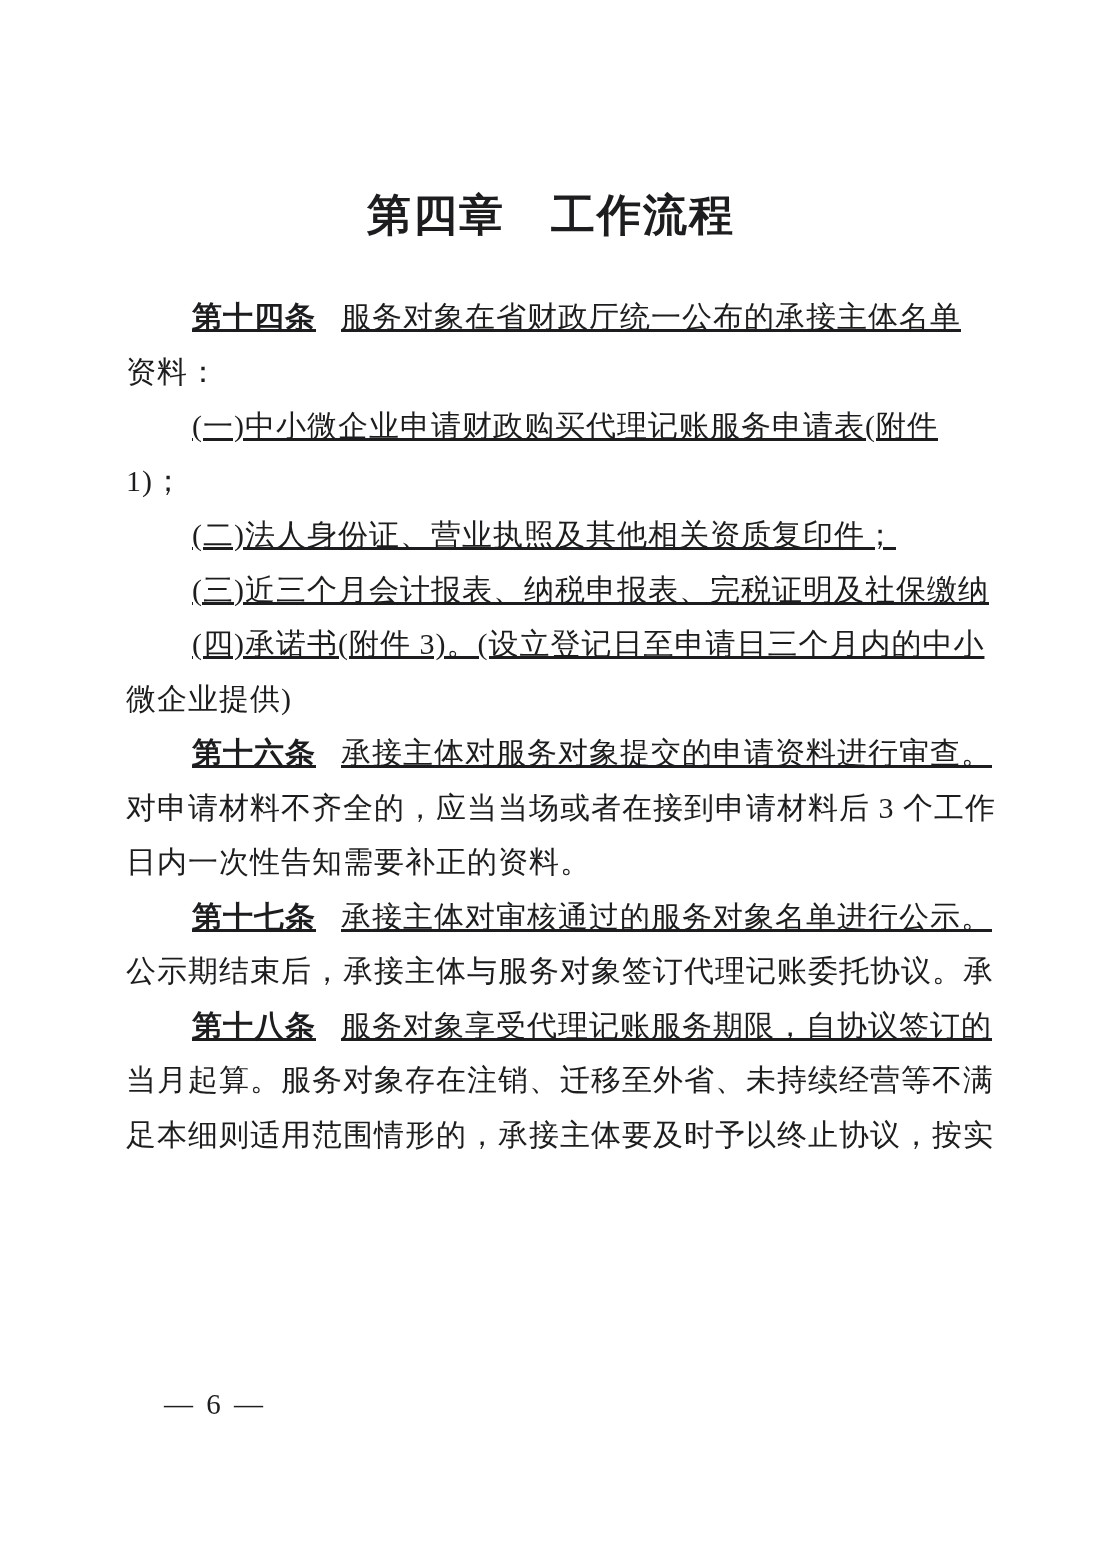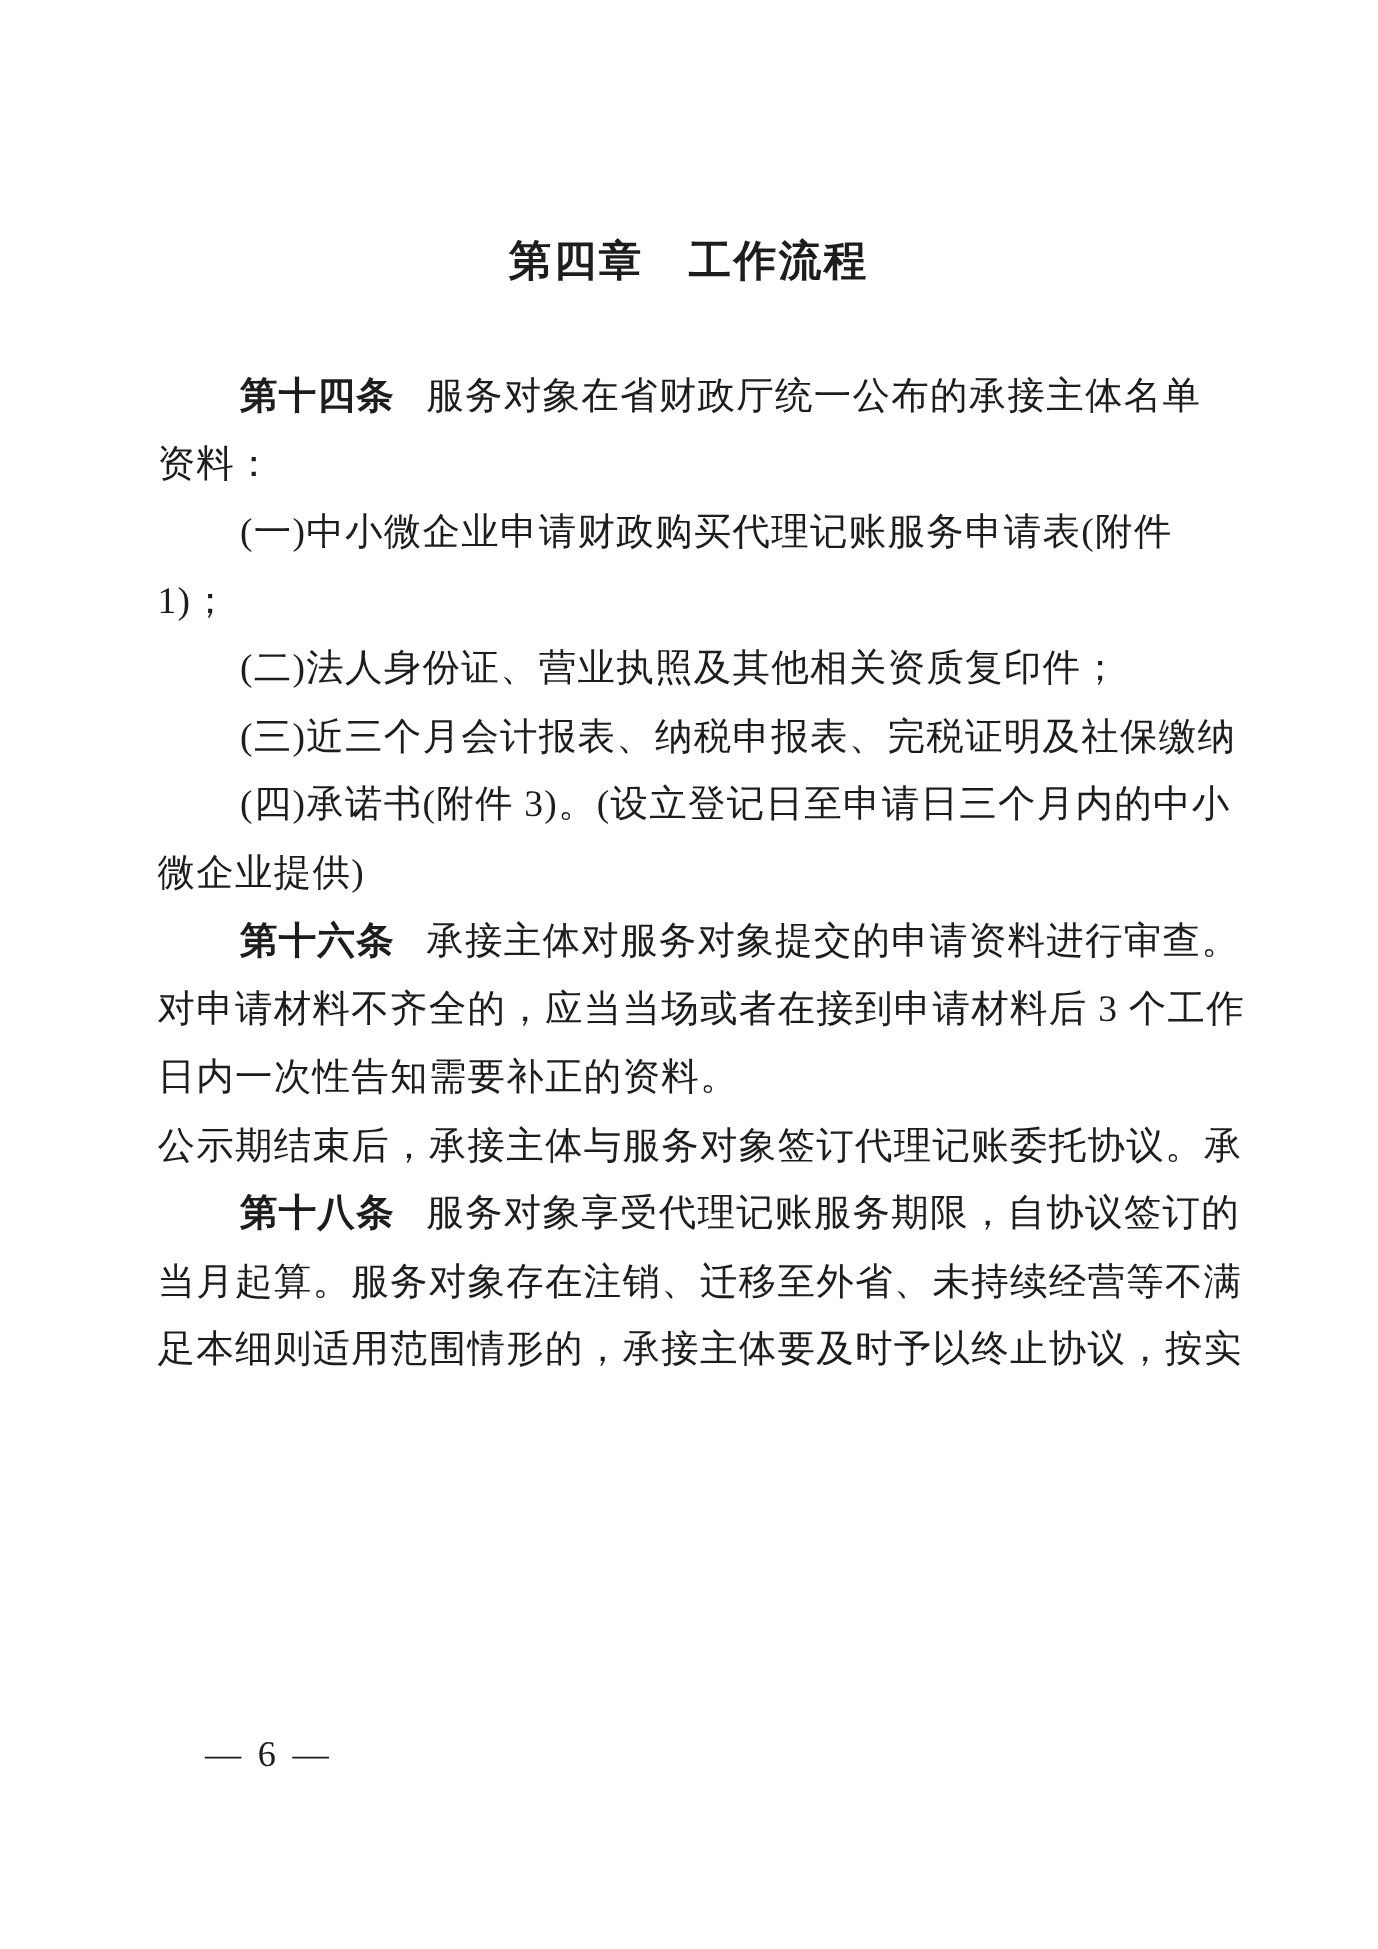--- a/index.html
+++ b/index.html
@@ -16,21 +16,21 @@
     color: #1d1d1f;
   }
   .doc-title {
     position: absolute;
     top: 186px;
     left: 0;
     width: 100%;
     text-align: center;
     font-family: "Liberation Sans", "DejaVu Sans", sans-serif;
     font-weight: 700;
-    font-size: 34px;
+    font-size: 44px;
     letter-spacing: 2px;
     color: #1d1d1f;
     white-space: pre;
   }
   .body-text {
     position: absolute;
     top: 290px;
     left: 126px;
     width: 850px;
     font-family: "Liberation Serif", "DejaVu Serif", serif;
@@ -38,20 +38,21 @@
     letter-spacing: 1px;
     color: #1d1d1f;
   }
   .line {
     height: 54.5px;
     line-height: 54.5px;
     white-space: nowrap;
   }
   .line.indent {
     padding-left: 66px;
+    text-decoration: underline;
   }
   .article-label {
     font-family: "Liberation Sans", "DejaVu Sans", sans-serif;
     font-weight: 700;
     margin-right: 25px;
   }
   .article-label:empty {
     display: none;
   }
   .page-number {
@@ -92,20 +93,21 @@
     <div class="line indent"><span>(四)承诺书(附件 3)。(设立登记日至申请日三个月内的中小</span></div>
 
     <div class="line"><span>微企业提供)</span></div>
 
     <div class="line indent"><span class="article-label">第十六条</span><span>承接主体对服务对象提交的申请资料进行审查。</span></div>
 
     <div class="line"><span>对申请材料不齐全的，应当当场或者在接到申请材料后 3 个工作</span></div>
 
     <div class="line"><span>日内一次性告知需要补正的资料。</span></div>
 
+    <div class="line indent"><span class="article-label">第十七条</span><span>承接主体对审核通过的服务对象名单进行公示。</span></div>
 
     <div class="line"><span>公示期结束后，承接主体与服务对象签订代理记账委托协议。承</span></div>
 
 
     <div class="line indent"><span class="article-label">第十八条</span><span>服务对象享受代理记账服务期限，自协议签订的</span></div>
 
     <div class="line"><span>当月起算。服务对象存在注销、迁移至外省、未持续经营等不满</span></div>
 
     <div class="line"><span>足本细则适用范围情形的，承接主体要及时予以终止协议，按实</span></div>
 

